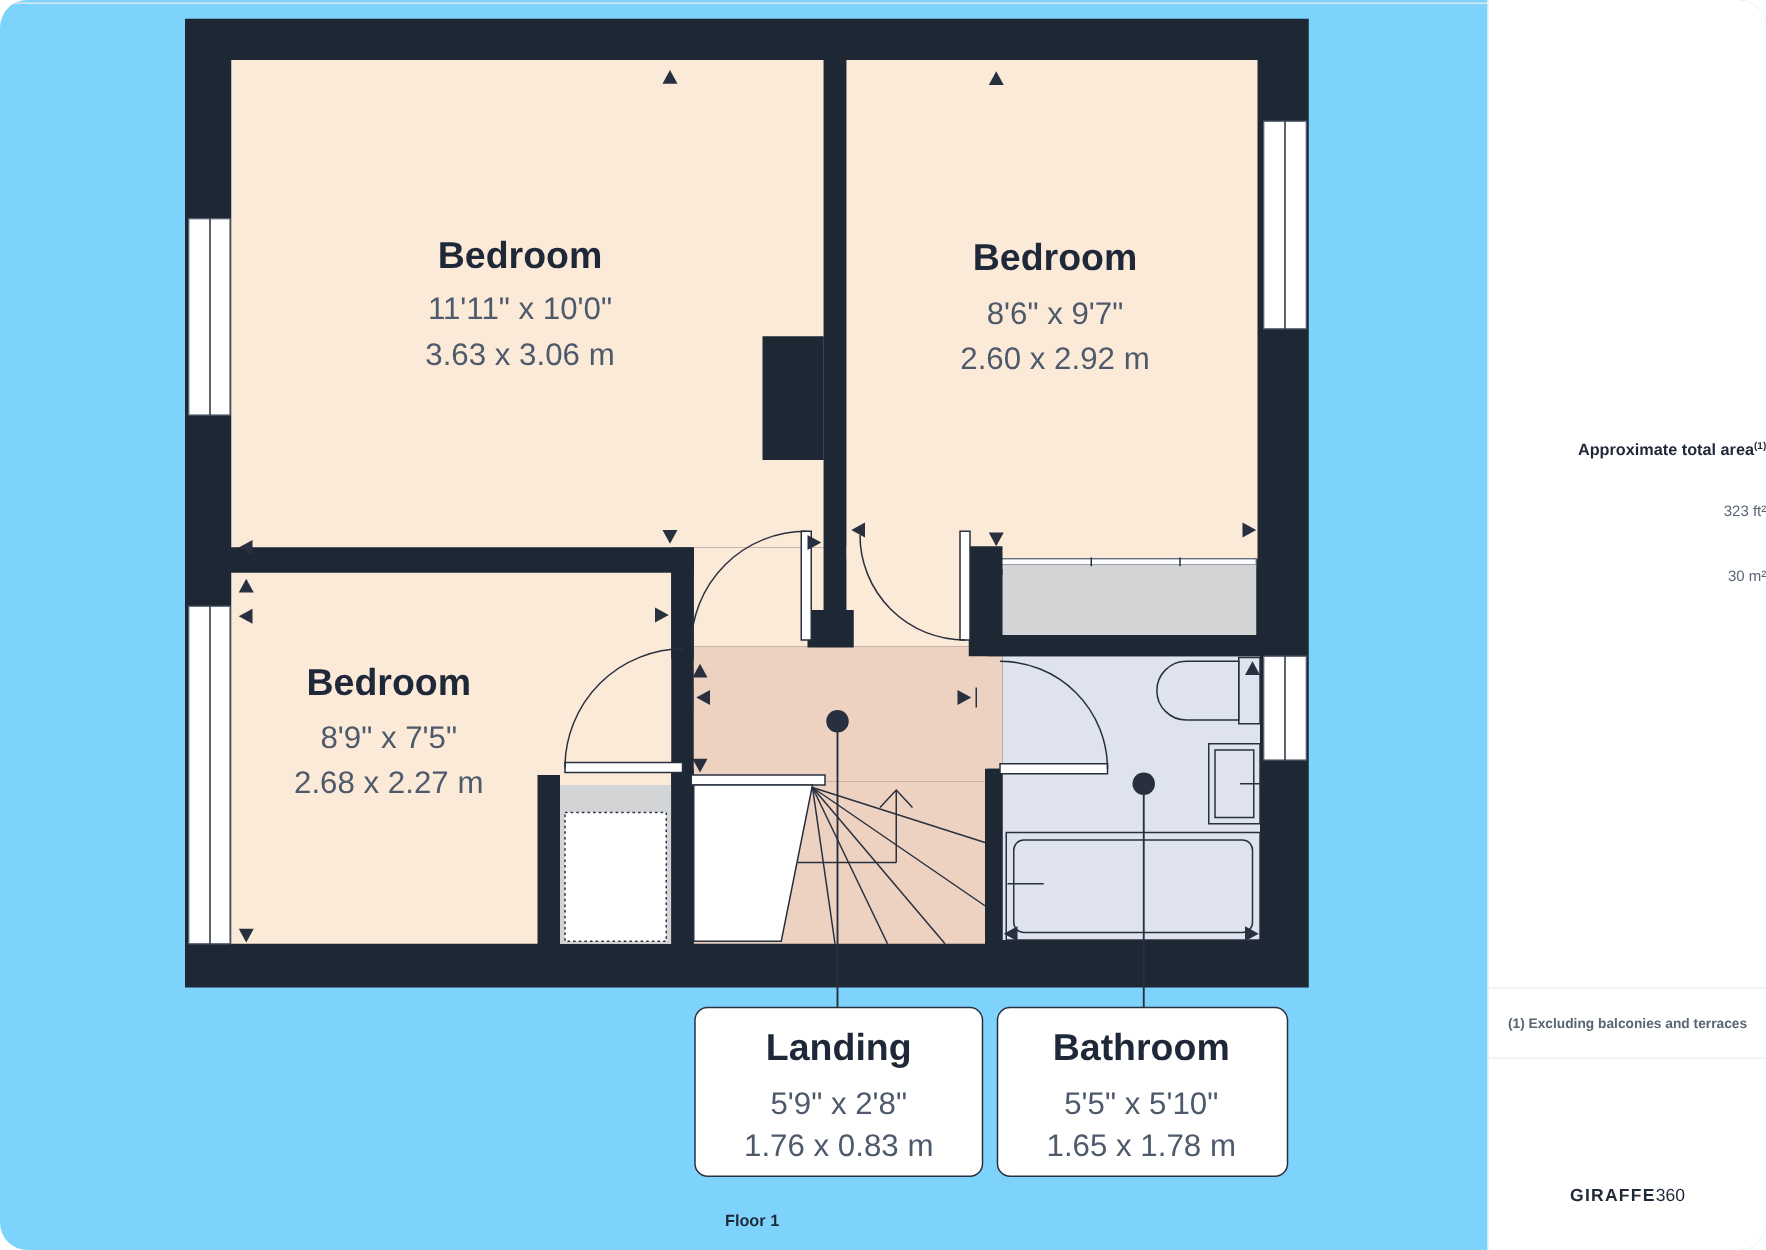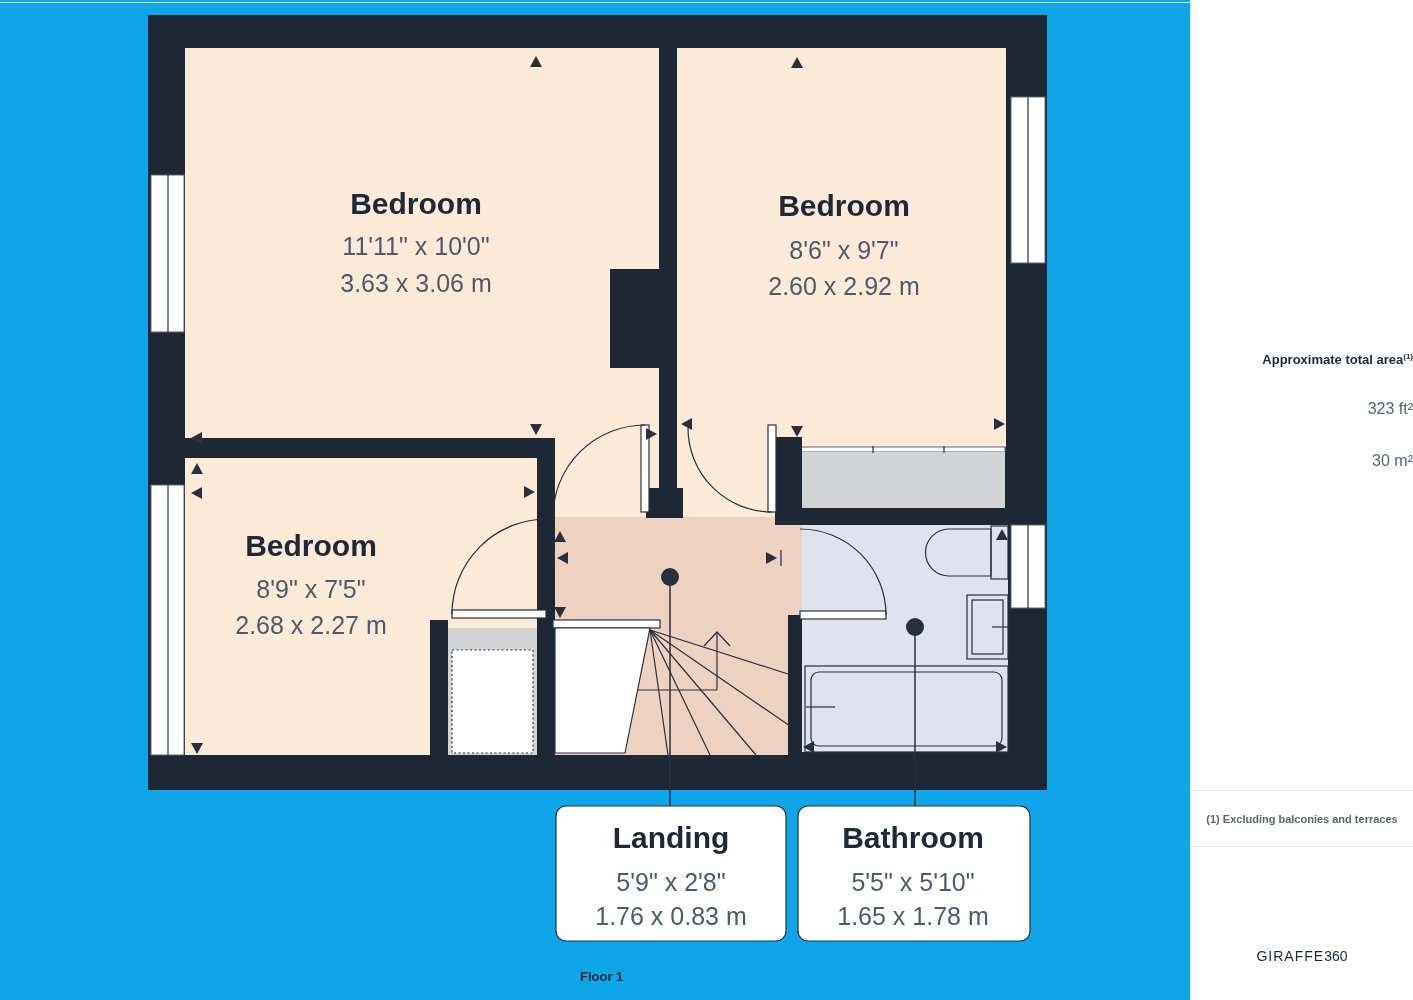--- a/index.html
+++ b/index.html
@@ -2,22 +2,22 @@
 <html style="--wall: #1e2734; --room: #fcead8; --landing: #edd2c1; --bathroom: #dfe3ee; --storage: #d3d4d6; --outline: #28303f; --label_title: #1f2838; --label_dim: #4e5a6b;"><head>
 <meta charset="utf-8">
 <style>
   :root{
     --wall:#1e2734; --room:#fcead8; --landing:#edd2c1; --bathroom:#dfe3ee;
     --storage:#d3d4d6; --outline:#28303f; --label_title:#1f2838; --label_dim:#4e5a6b;
     --muted:#5b6474; --rule:#ececec; --winline:#5a6473;
   }
   *{margin:0;padding:0;box-sizing:border-box;}
   html,body{background:#fff;}
-  .page{position:relative;width:1413px;height:1000px;background:#0ea5e9;overflow:hidden;
-         font-family:"Liberation Sans",sans-serif;}
+  .page{position:relative;width:1413px;height:1000px;background:#7dd3fc;overflow:hidden;
+         font-family:"Liberation Sans",sans-serif;border-radius:22px;}
   .toprule{position:absolute;top:2px;left:0;width:1413px;border-top:1px solid var(--rule);}
   .plan{position:absolute;left:0;top:0;}
   
   .w{fill:var(--wall);}
   .rm{fill:var(--room);}
   .lnd{fill:var(--landing);}
   .bth{fill:var(--bathroom);}
   .gry{fill:var(--storage);}
   .wht{fill:#fff;stroke:var(--outline);stroke-width:1.2;}
   .win{fill:#fff;stroke:var(--winline);stroke-width:1;}
@@ -28,30 +28,30 @@
   svg text{font-family:"Liberation Sans",sans-serif;}
   .tt{fill:var(--label_title);font-size:30px;font-weight:700;}
   .td{fill:var(--label_dim);font-size:25px;}
   .tf{fill:var(--label_title);font-size:13px;font-weight:700;}
   
   .sidebar{position:absolute;left:1190px;top:0;width:223px;height:1000px;
            border-left:1px solid var(--rule);background:#fff;}
   .area-block{position:absolute;top:352px;left:0;width:100%;text-align:right;}
   .area-title{font-size:13px;font-weight:700;color:var(--label_title);margin-bottom:10px;}
   .area-title sup{font-size:8px;}
-  .area-val{font-size:16px;color:var(--muted);line-height:20px;margin-top:32px;}
+  .area-val{font-size:12px;color:var(--muted);line-height:20px;margin-top:32px;}
   .footnote-block{position:absolute;top:790px;left:0;width:100%;height:57px;
     border-top:1px solid var(--rule);border-bottom:1px solid var(--rule);
     display:flex;align-items:center;justify-content:center;font-weight:bold;}
   .footnote-text{font-size:11px;color:var(--muted);text-align:center;}
   .disclaimer-block{position:absolute;top:858px;left:0;width:100%;padding:0 16px;}
   .disclaimer-text{font-size:11.5px;color:var(--muted);text-align:center;line-height:1.55;}
   .brand{position:absolute;top:948px;left:0;width:100%;text-align:center;
          font-size:14px;color:var(--label_title);}
-  .brand .b1{font-weight:400;letter-spacing:1px;text-align:right;}
+  .brand .b1{font-weight:700;letter-spacing:1px;text-align:right;}
   .brand .b2{font-weight:400;text-align:right;}
 </style>
 </head>
 <body>
 
 <div class="page">
   <div class="toprule"></div>
 
   <svg class="plan" width="1190" height="1000" viewBox="0 0 1190 1000">
 

